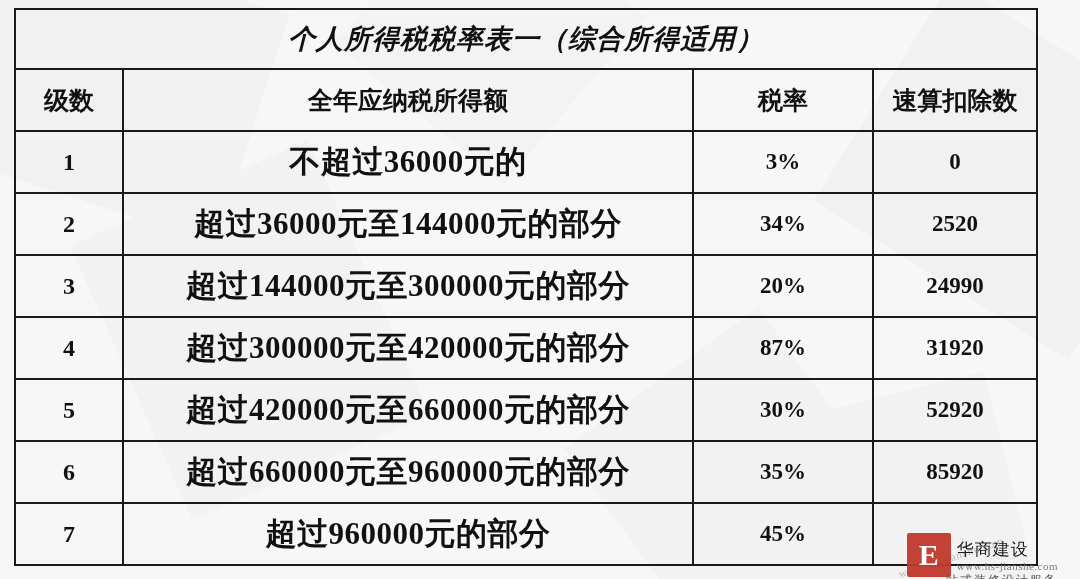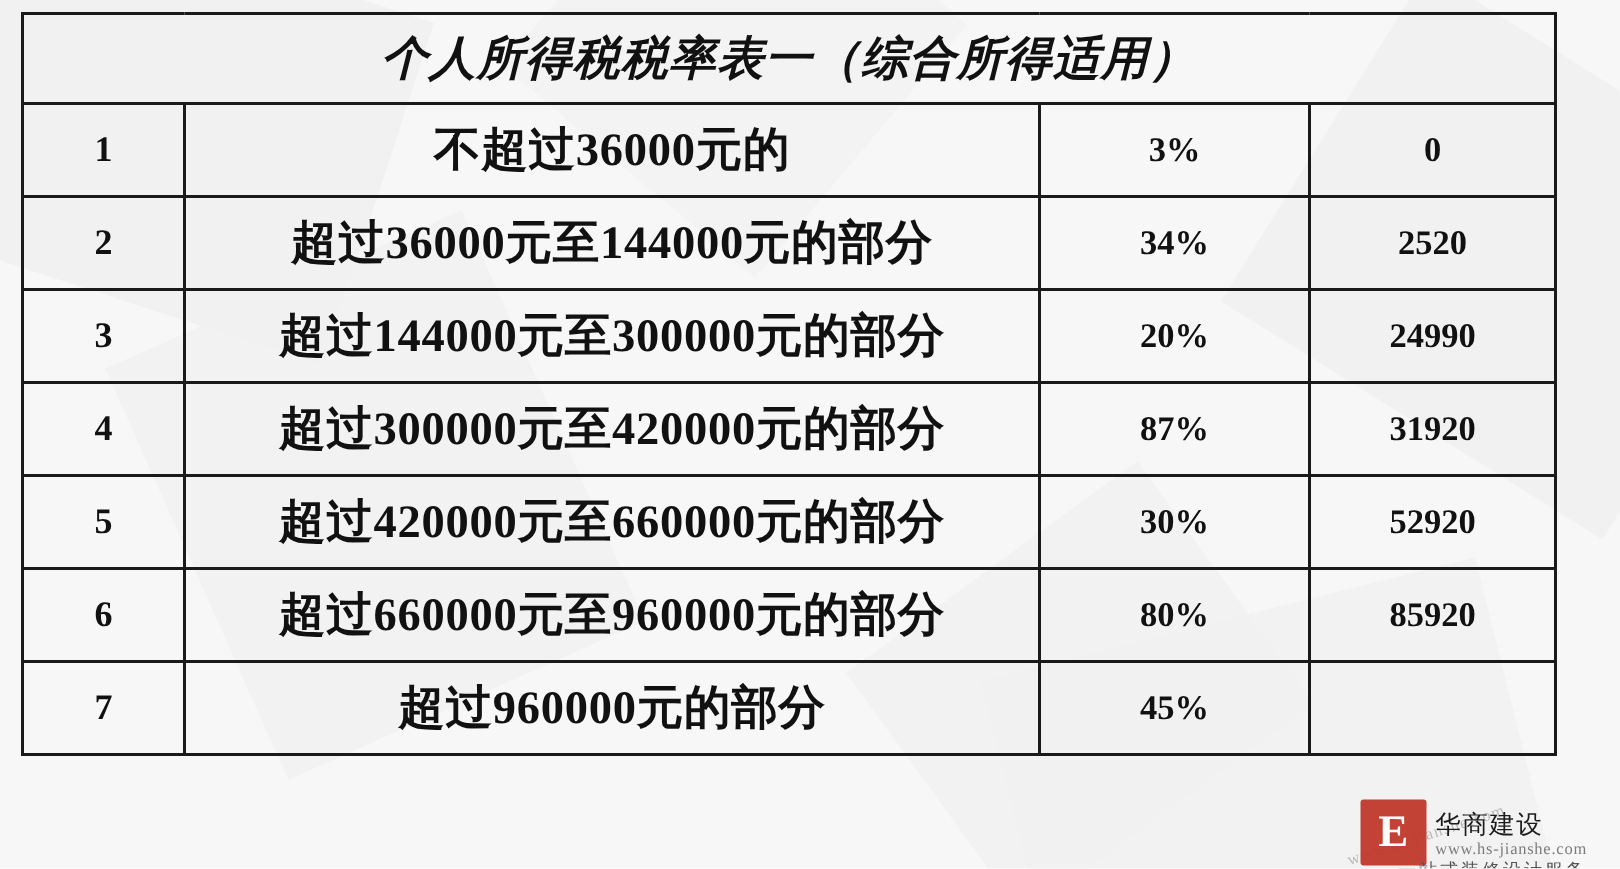--- a/index.html
+++ b/index.html
@@ -45,21 +45,21 @@
   }
   table.tax-table td {
     border: 2px solid #1a1a1a;
     text-align: center;
     vertical-align: middle;
     color: #111111;
     background: transparent;
   }
   .title-cell {
     height: 56px;
-    font-size: 31px;
+    font-size: 27px;
     font-style: italic;
     font-weight: bold;
     letter-spacing: 1px;
     border-top: 2px solid #1a1a1a;
   }
   .head-cell {
     height: 58px;
     font-size: 25px;
     font-weight: bold;
   }
@@ -156,20 +156,26 @@
       <colgroup>
         <col class="col-level">
         <col class="col-range">
         <col class="col-rate">
         <col class="col-deduct">
       </colgroup>
       <tbody>
         <tr>
           <td class="title-cell" colspan="4">个人所得税税率表一（综合所得适用）</td>
         </tr>
+        <tr>
+          <td class="head-cell">级数</td>
+          <td class="head-cell">全年应纳税所得额</td>
+          <td class="head-cell">税率</td>
+          <td class="head-cell">速算扣除数</td>
+        </tr>
 
         <tr>
           <td class="body-cell cell-level">1</td>
           <td class="body-cell cell-range">不超过36000元的</td>
           <td class="body-cell cell-rate">3%</td>
           <td class="body-cell cell-deduct">0</td>
         </tr>
         <tr>
           <td class="body-cell cell-level">2</td>
           <td class="body-cell cell-range">超过36000元至144000元的部分</td>
@@ -190,21 +196,21 @@
         </tr>
         <tr>
           <td class="body-cell cell-level">5</td>
           <td class="body-cell cell-range">超过420000元至660000元的部分</td>
           <td class="body-cell cell-rate">30%</td>
           <td class="body-cell cell-deduct">52920</td>
         </tr>
         <tr>
           <td class="body-cell cell-level">6</td>
           <td class="body-cell cell-range">超过660000元至960000元的部分</td>
-          <td class="body-cell cell-rate">80%</td>
+          <td class="body-cell cell-rate">35%</td>
           <td class="body-cell cell-deduct">85920</td>
         </tr>
         <tr>
           <td class="body-cell cell-level">7</td>
           <td class="body-cell cell-range">超过960000元的部分</td>
           <td class="body-cell cell-rate">45%</td>
           <td class="body-cell cell-deduct"></td>
         </tr>
       </tbody>
     </table>

